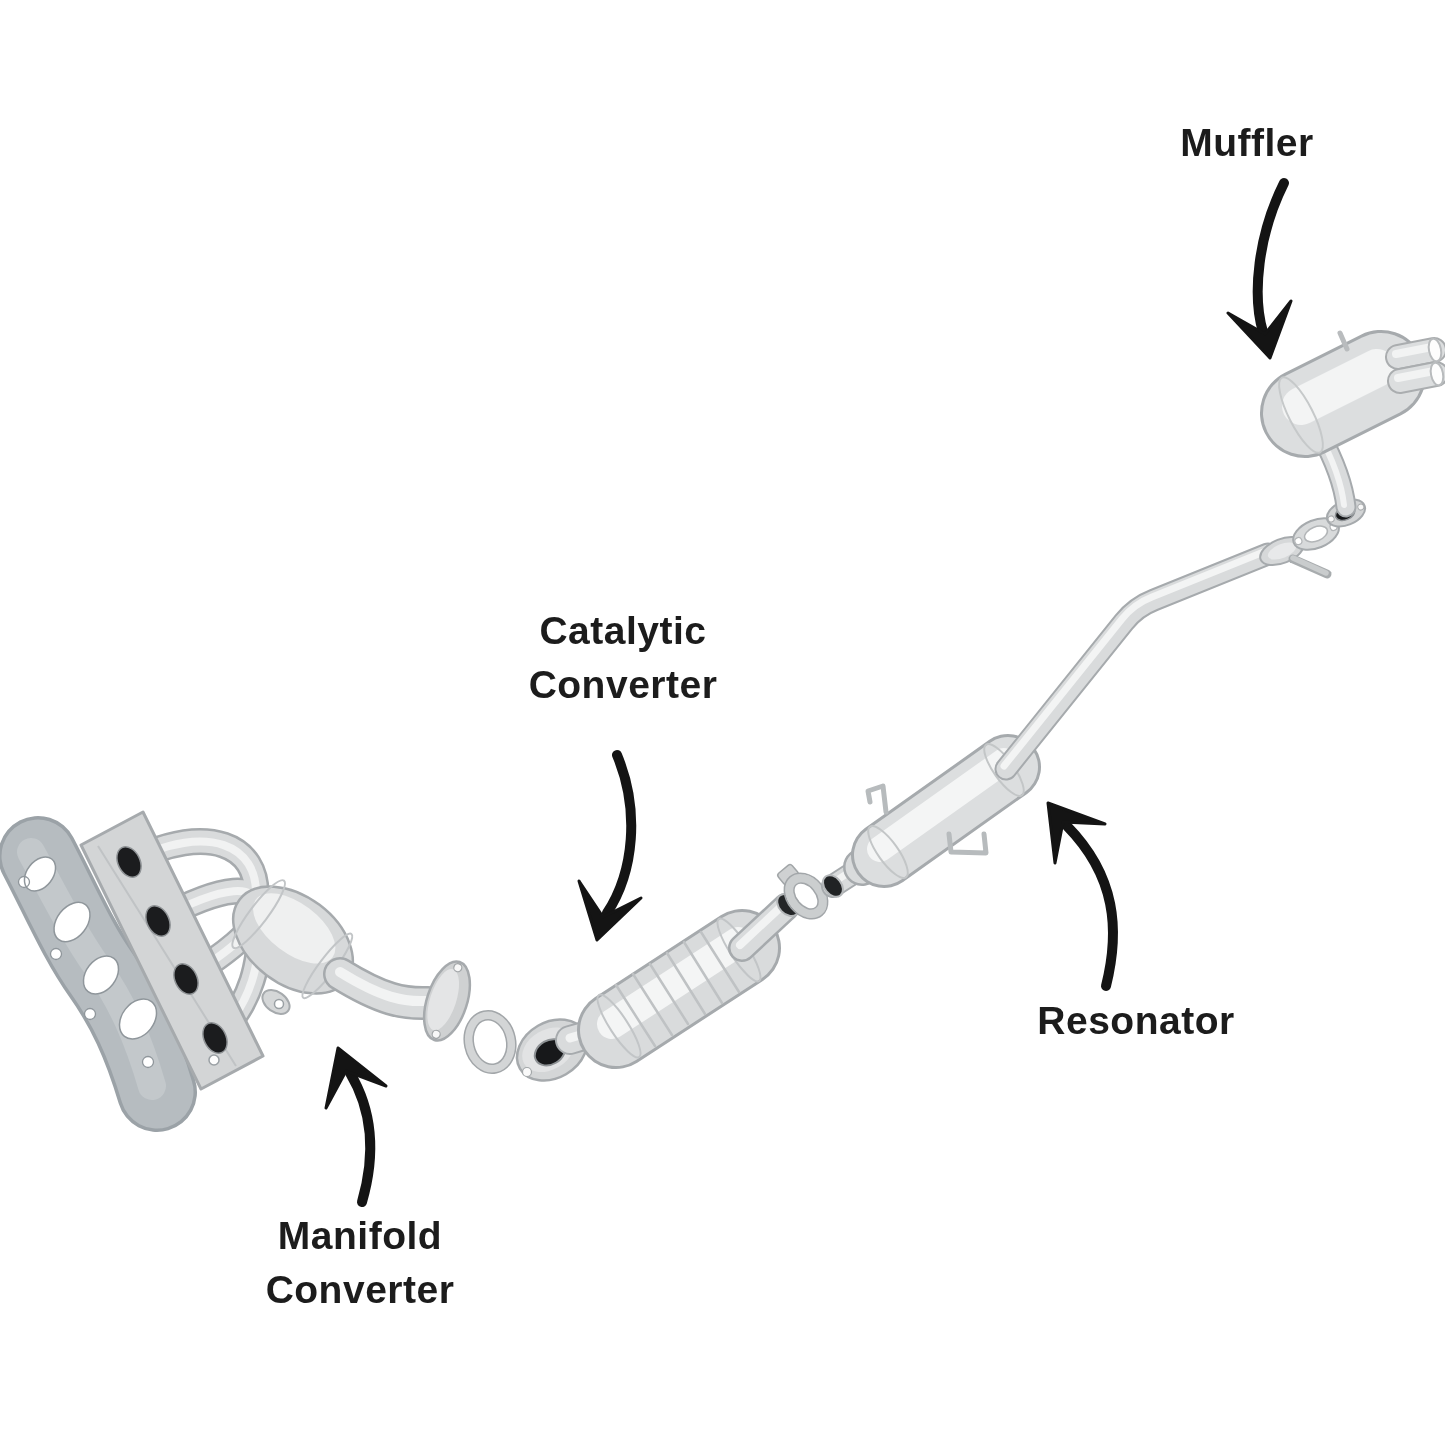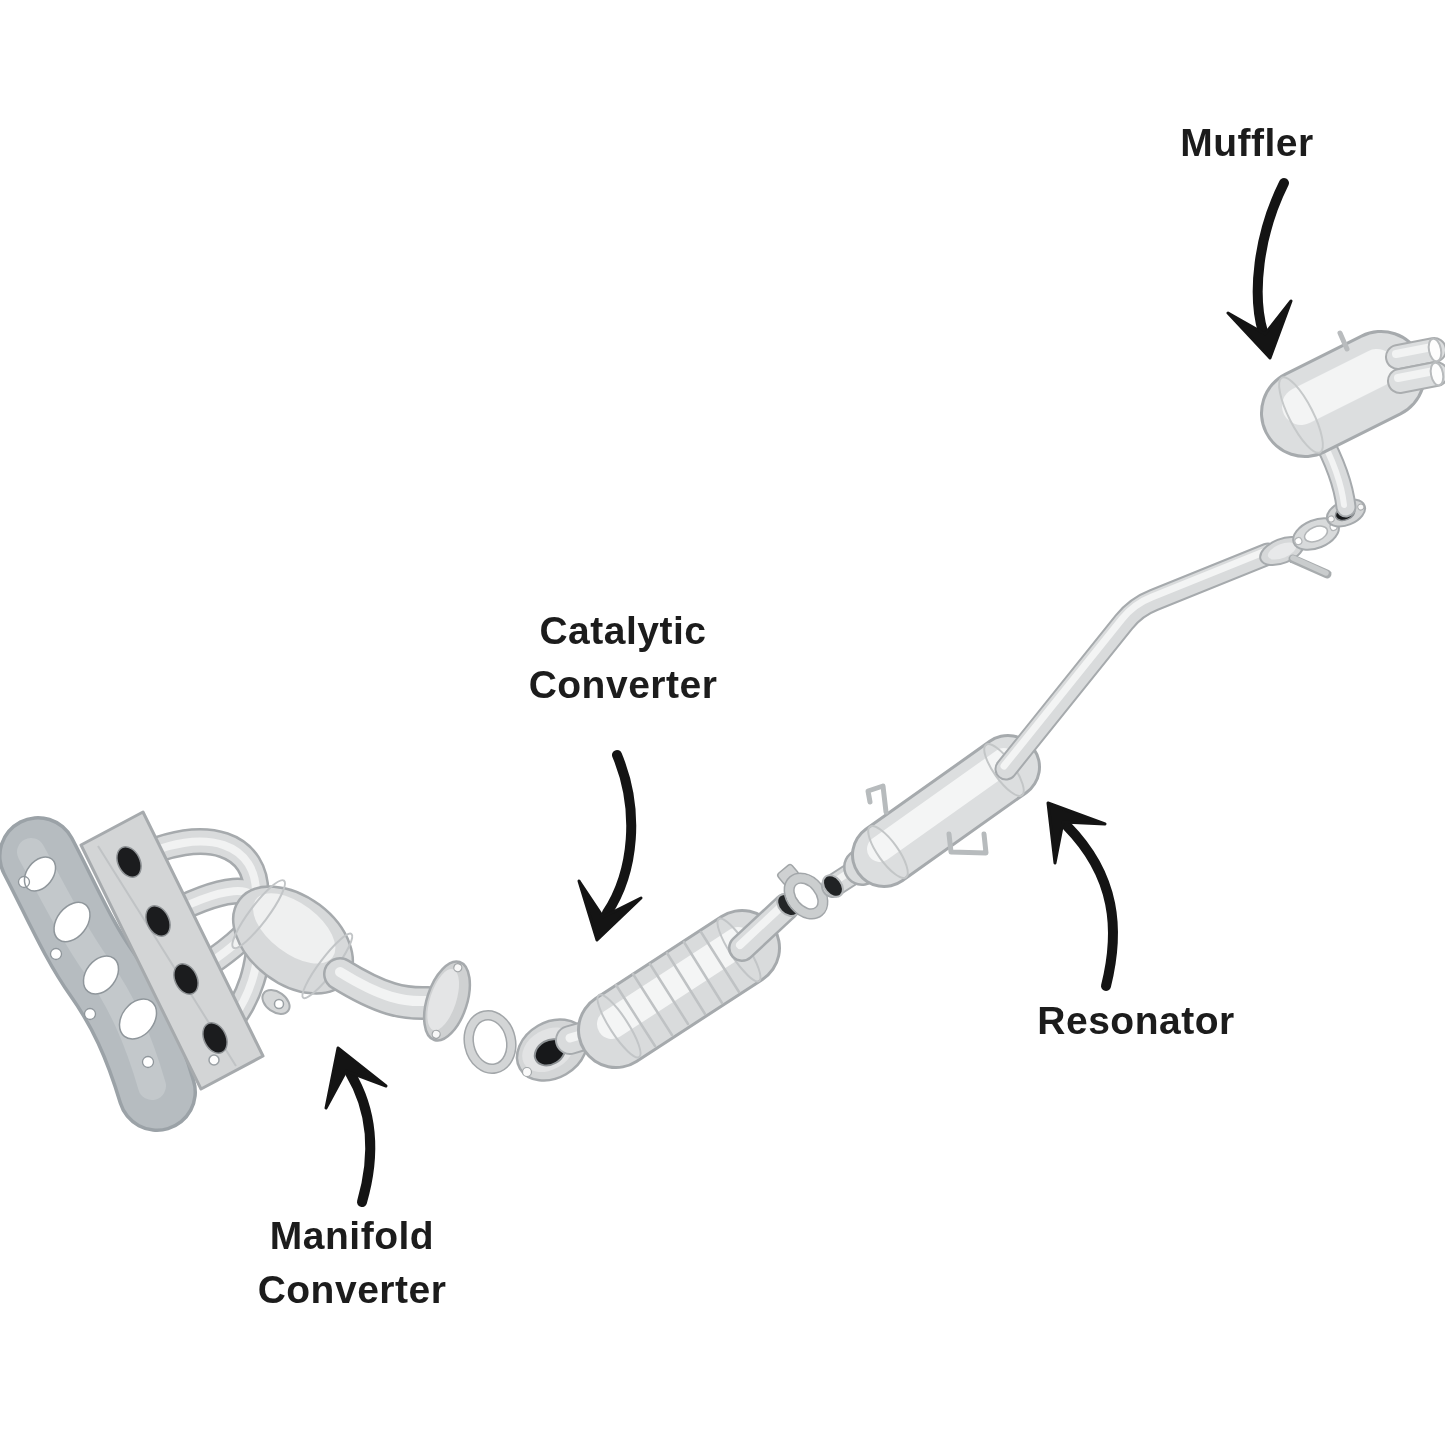--- a/index.html
+++ b/index.html
@@ -4,21 +4,21 @@
 <style>
   html,body{margin:0;padding:0;background:#fff}
   .stage{position:relative;width:1445px;height:1445px;background:#ffffff;overflow:hidden;
          font-family:"Liberation Sans", sans-serif;}
   svg.art{position:absolute;left:0;top:0;width:1445px;height:1445px;display:block}
   .label{position:absolute;font-weight:700;font-size:39px;line-height:54px;color:#1c1c1c;
          text-align:center;white-space:pre-line;letter-spacing:.5px;}
   .label-muffler{left:1087px;top:116px;width:320px}
   .label-catalytic{left:463px;top:604px;width:320px}
   .label-resonator{left:976px;top:994px;width:320px}
-  .label-manifold{left:192px;top:1209px;width:320px}
+  .label-manifold{left:200px;top:1209px;width:320px}
 </style>
 </head>
 <body>
 
 <div class="stage">
 
 <svg class="art" viewBox="0 0 1445 1445" xmlns="http://www.w3.org/2000/svg">
   <defs>
     <mask id="gasket-holes" maskUnits="userSpaceOnUse" x="0" y="790" width="280" height="380">
       <rect x="0" y="790" width="280" height="380" fill="#ffffff"></rect>

